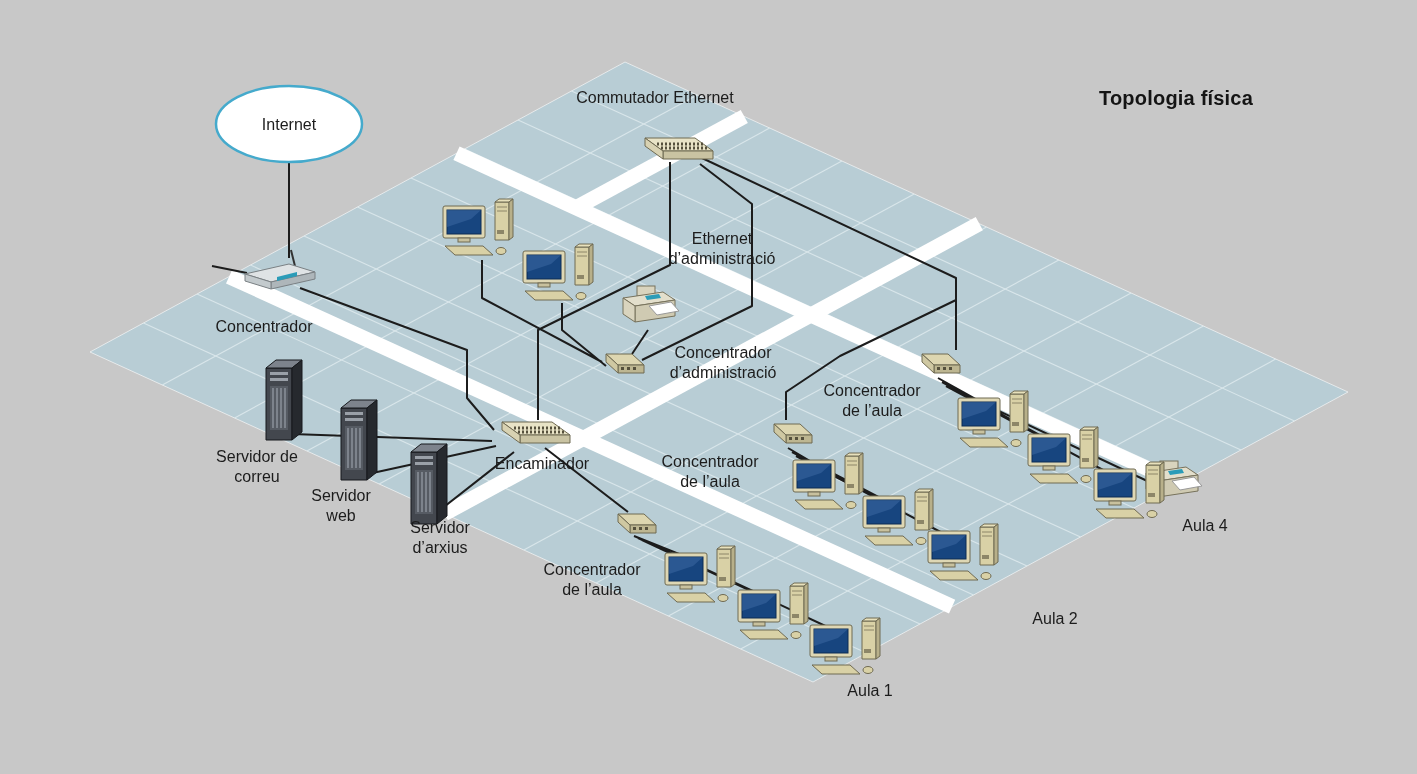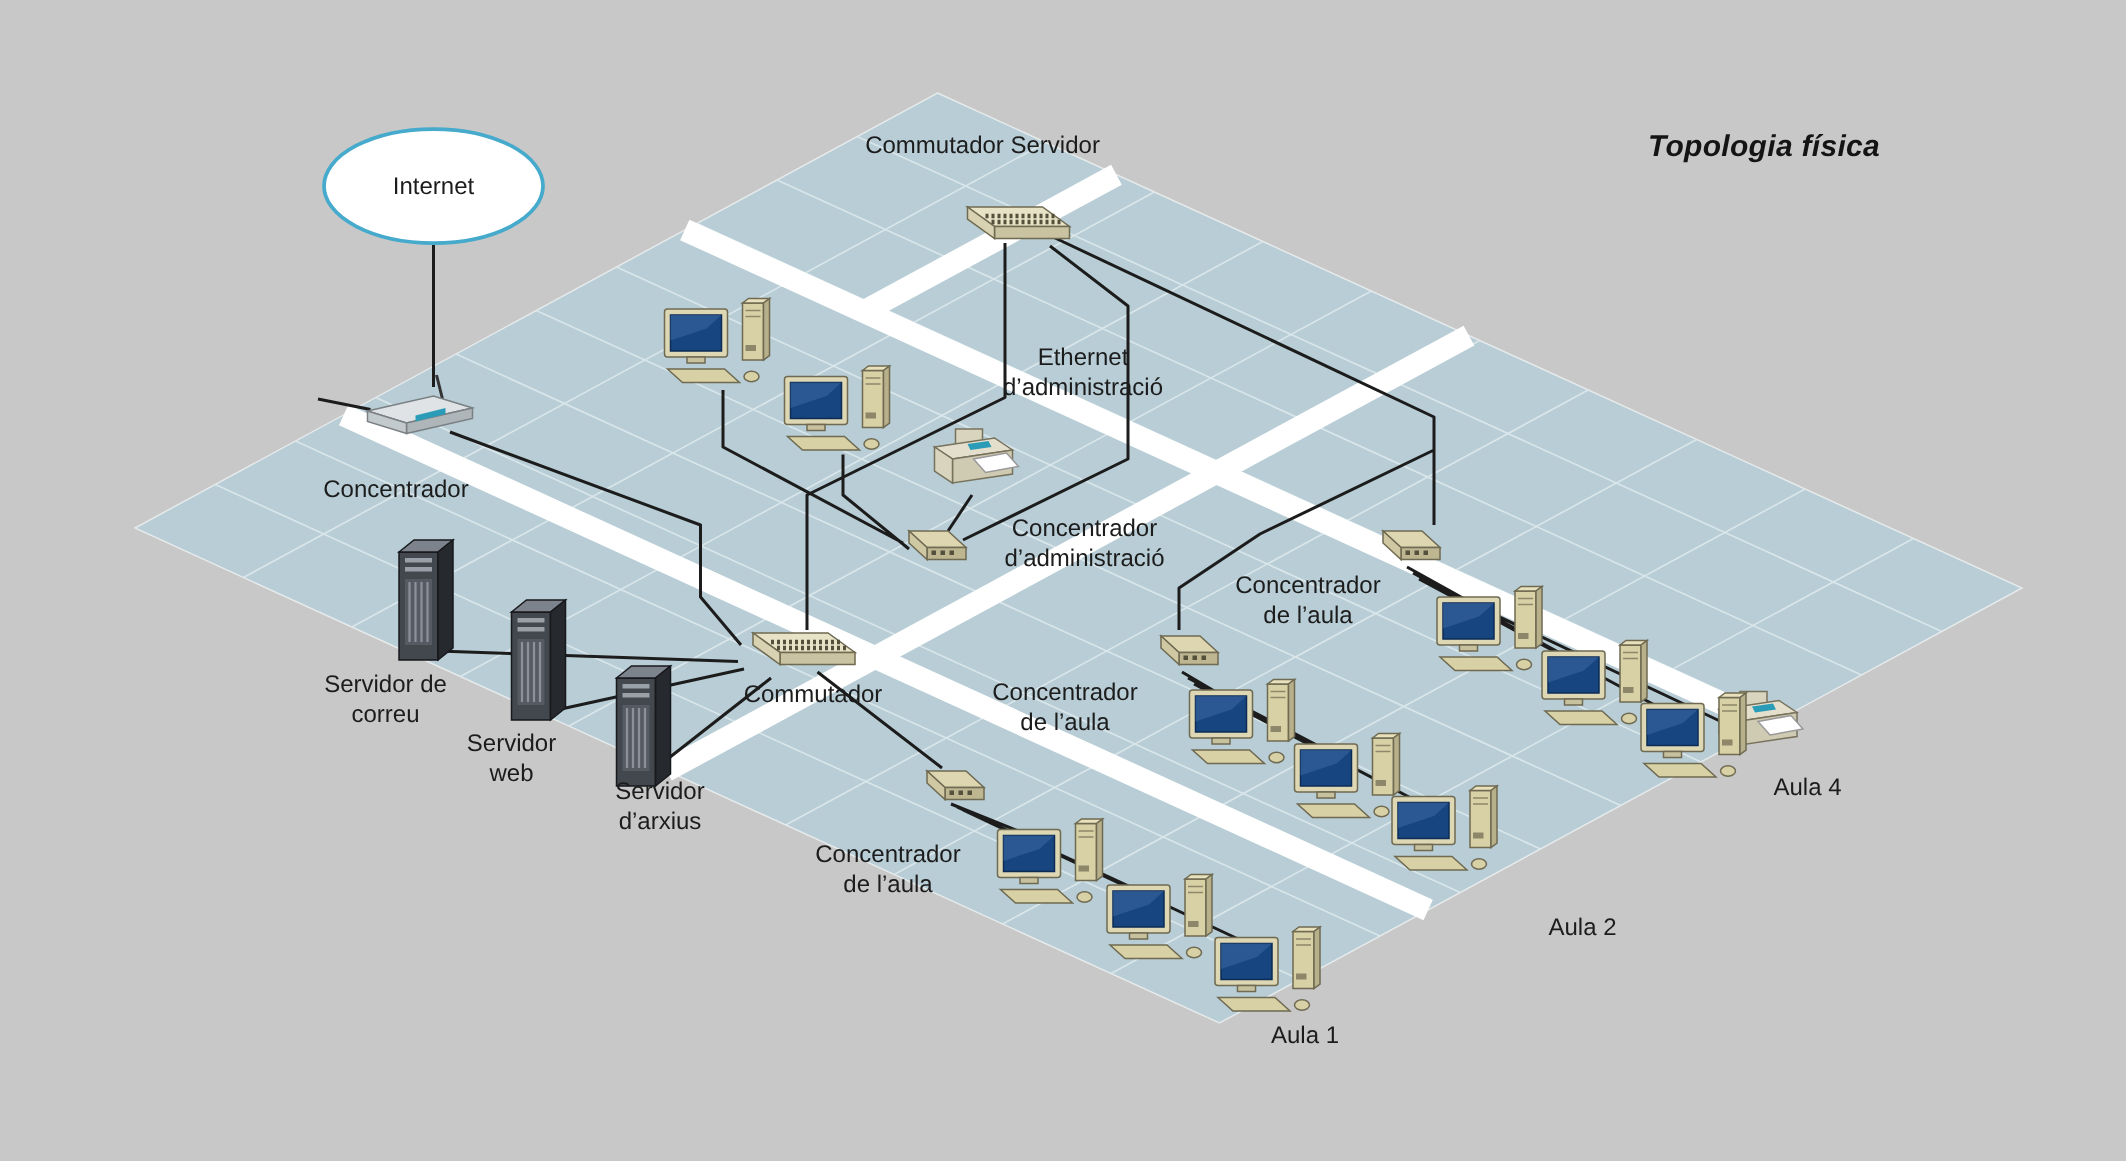--- a/index.html
+++ b/index.html
@@ -2,21 +2,21 @@
 <html><head>
 <meta charset="utf-8">
 <style>
   html,body{margin:0;padding:0;}
   body{width:1417px;height:774px;overflow:hidden;background:#c8c8c8;}
   .stage{position:relative;width:1417px;height:774px;background:#c8c8c8;
          font-family:"Liberation Sans", sans-serif;}
   .stage svg{position:absolute;left:0;top:0;}
   .label{position:absolute;transform:translate(-50%,-50%);white-space:pre-line;
          text-align:center;font-size:16px;color:#1c1c1c;line-height:1.22;}
-  .title{font-weight:bold;font-size:20px;color:#141414;letter-spacing:.2px;font-style:italic;}
+  .title{font-weight:bold;font-size:20px;color:#141414;letter-spacing:.2px;}
 </style>
 </head>
 <body>
 
 <div class="stage">
 
 <svg width="1417" height="774" viewBox="0 0 1417 774">
   <defs>
     <g id="icon-computer">
       <polygon points="52,4 66,4 66,42 52,42" fill="#d9d1a6" stroke="#6f6a52" stroke-width="1"></polygon>
@@ -153,29 +153,29 @@
   <use href="#icon-computer" x="863" y="488"></use>
   <use href="#icon-hub" x="610" y="512"></use>
   <use href="#icon-computer" x="928" y="523"></use>
   <use href="#icon-computer" x="665" y="545"></use>
   <use href="#icon-computer" x="738" y="582"></use>
   <use href="#icon-computer" x="810" y="617"></use>
 </svg>
 
 <div class="label title" style="left:1176px;top:98px;">Topologia física</div>
 <div class="label" style="left:289px;top:125px;">Internet</div>
-<div class="label" style="left:655px;top:98px;">Commutador Servidor</div>
+<div class="label" style="left:655px;top:98px;">Commutador Ethernet</div>
 <div class="label" style="left:264px;top:327px;">Concentrador</div>
 <div class="label" style="left:257px;top:467px;">Servidor de
 correu</div>
 <div class="label" style="left:341px;top:506px;">Servidor
 web</div>
 <div class="label" style="left:440px;top:538px;">Servidor
 d’arxius</div>
-<div class="label" style="left:542px;top:464px;">Commutador</div>
+<div class="label" style="left:542px;top:464px;">Encaminador</div>
 <div class="label" style="left:722px;top:249px;">Ethernet
 d’administració</div>
 <div class="label" style="left:723px;top:363px;">Concentrador
 d’administració</div>
 <div class="label" style="left:872px;top:401px;">Concentrador
 de l’aula</div>
 <div class="label" style="left:710px;top:472px;">Concentrador
 de l’aula</div>
 <div class="label" style="left:592px;top:580px;">Concentrador
 de l’aula</div>

